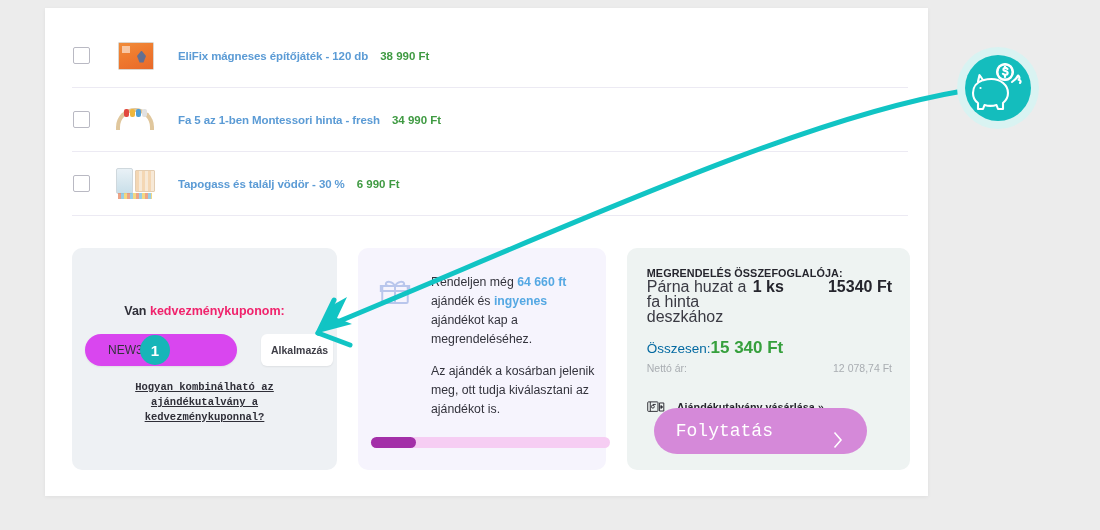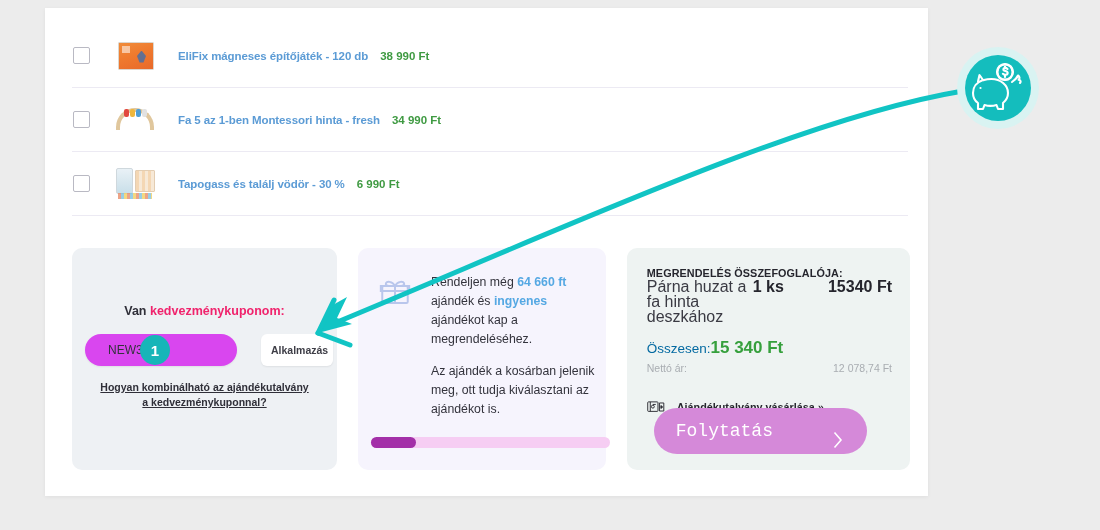--- a/index.html
+++ b/index.html
@@ -198,20 +198,21 @@
   .coupon-help {
     margin: 14px auto 0;
     width: 214px;
     text-align: center;
     font-size: 10.5px;
     font-weight: bold;
     color: #2f2f38;
     line-height: 15px;
     text-decoration: underline;
     cursor: pointer;
+    font-family: Liberation Mono, monospace;
   }
 
   
   .step-badge {
     position: absolute;
     left: 68px;
     top: 87px;
     width: 30px; height: 30px;
     border-radius: 50%;
     background: #17b5b8;

